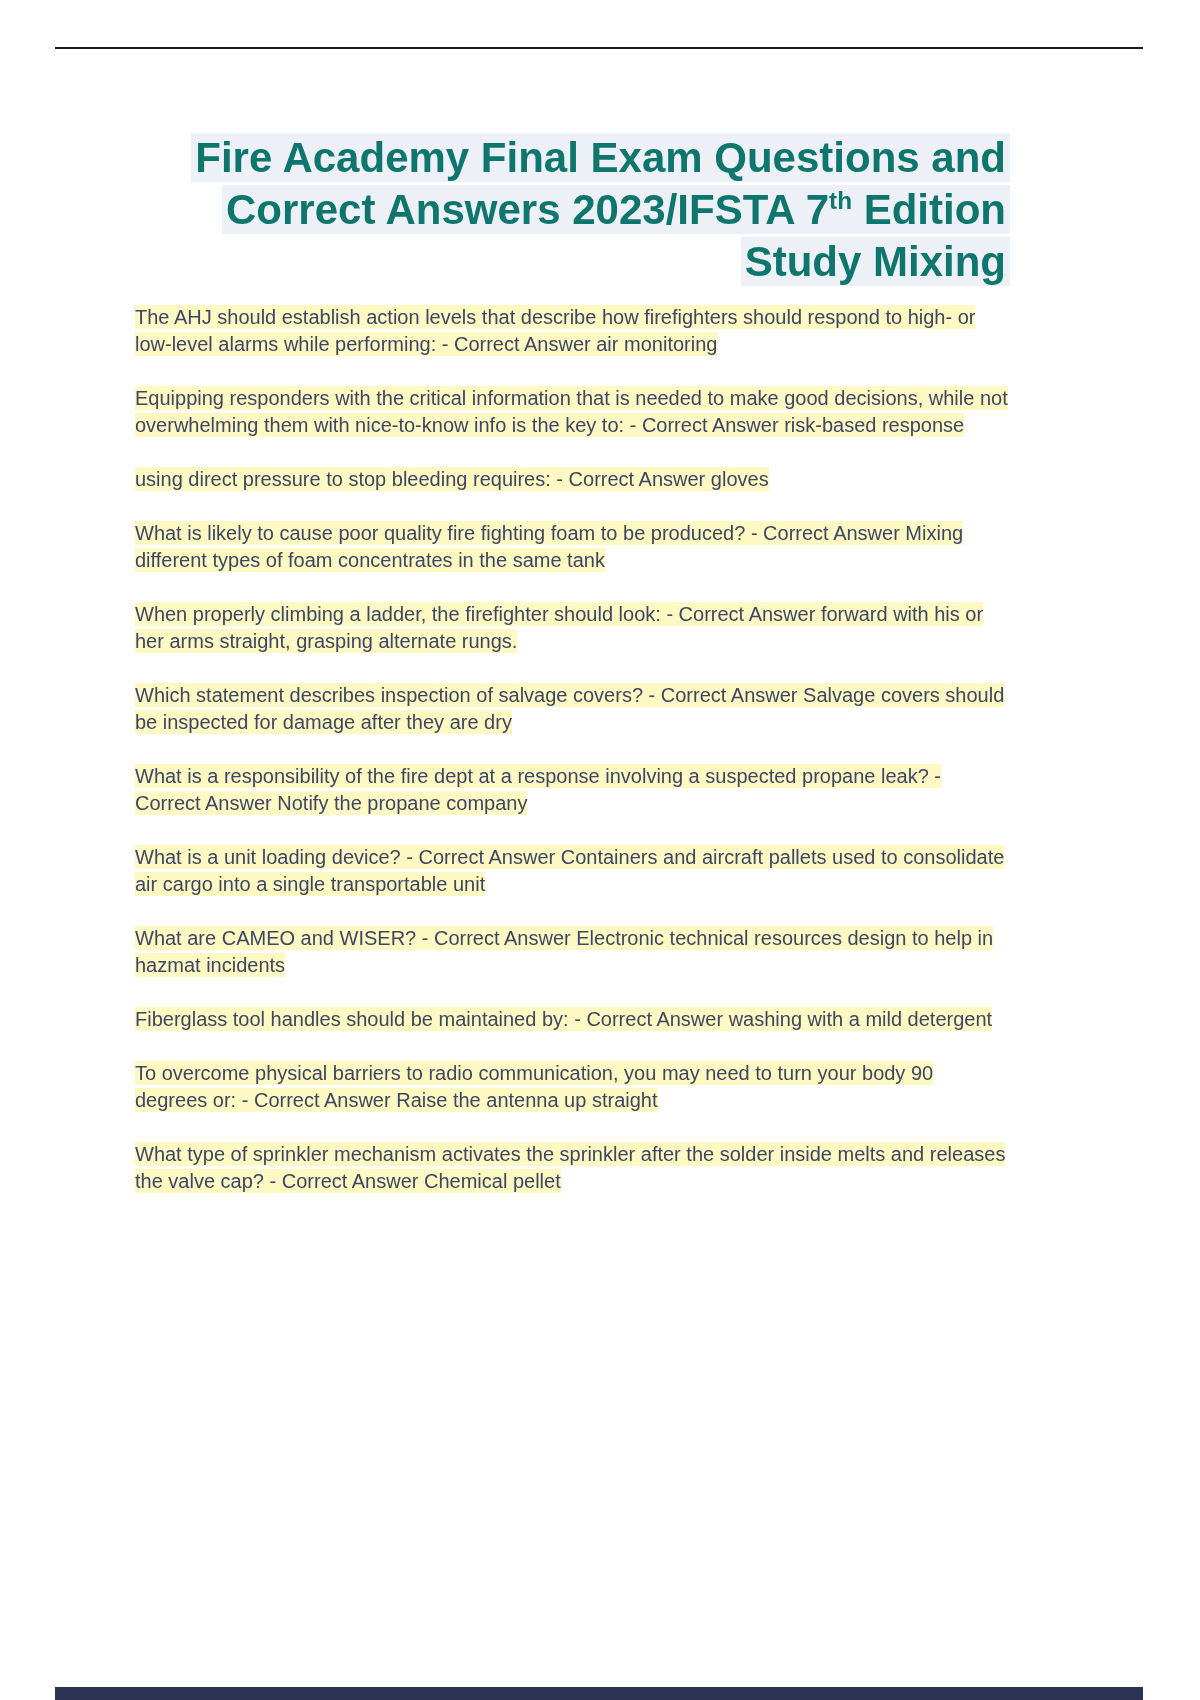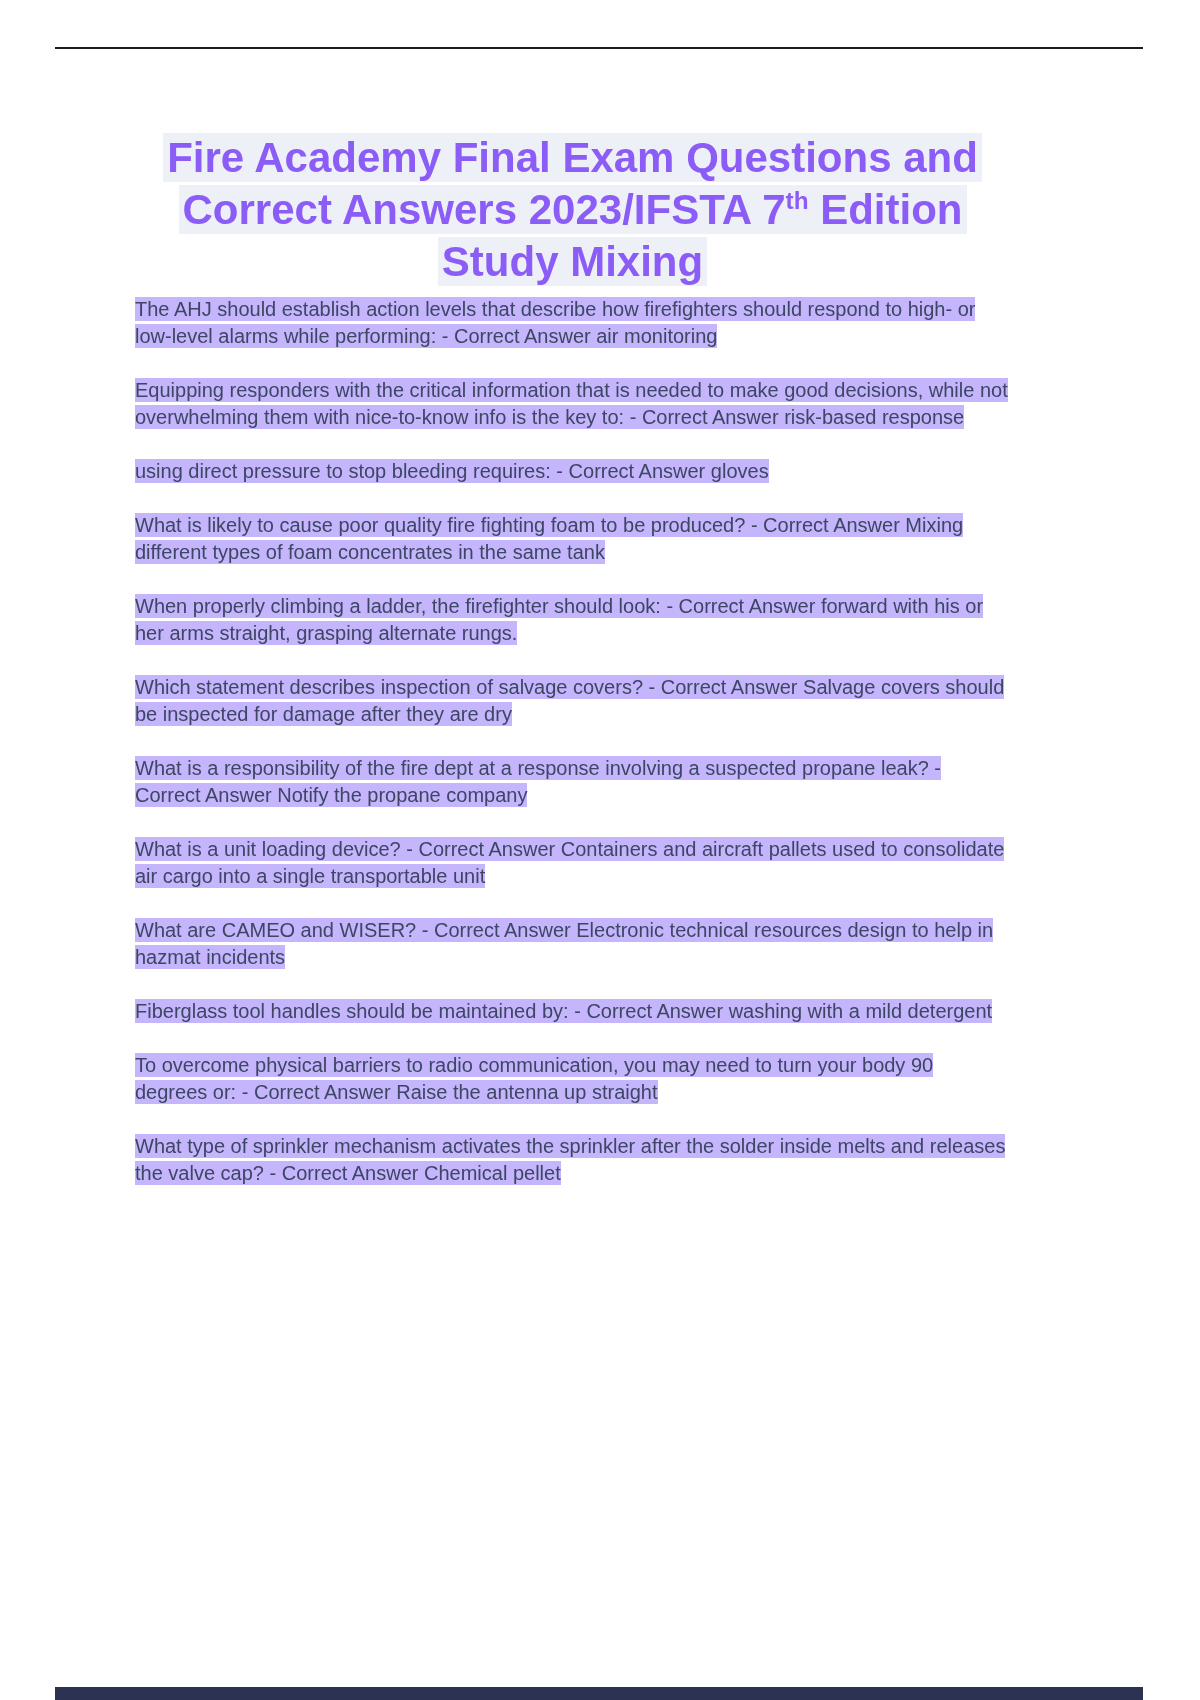--- a/index.html
+++ b/index.html
@@ -28,44 +28,44 @@
     height: 13px;
     background: #2b3252;
   }
   .content {
     position: absolute;
     top: 132px;
     left: 135px;
     width: 875px;
   }
   .doc-title {
-    text-align: center;
+    text-align: right;
     font-weight: bold;
     font-size: 42px;
     line-height: 52px;
-    color: #8b5cf6;
-    margin-bottom: 8px;
+    color: #0f766e;
+    margin-bottom: 16px;
   }
   .doc-title .hl {
     background: #eef0f8;
     padding: 1px 4px;
   }
   sup {
     font-size: 58%;
     vertical-align: super;
     line-height: 0;
   }
   .qa p {
     font-size: 20px;
     line-height: 27px;
     color: #3d4663;
     margin: 0 0 27px 0;
   }
   .qa .hl {
-    background: #c4b5fd;
+    background: #fef9c3;
     padding: 1px 0;
     -webkit-box-decoration-break: clone;
     box-decoration-break: clone;
   }
 </style>
 </head>
 <body>
 
 <div class="page">
   <div class="top-rule"></div>

